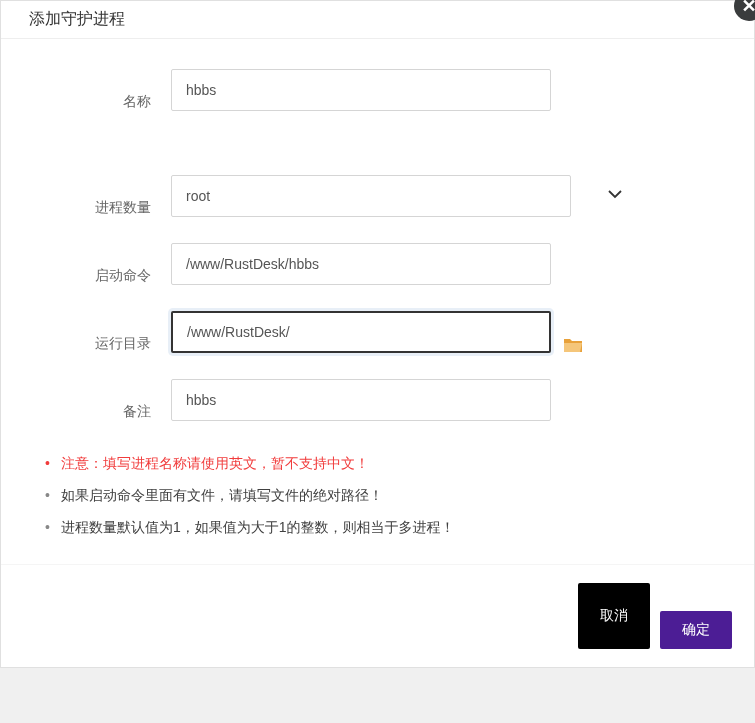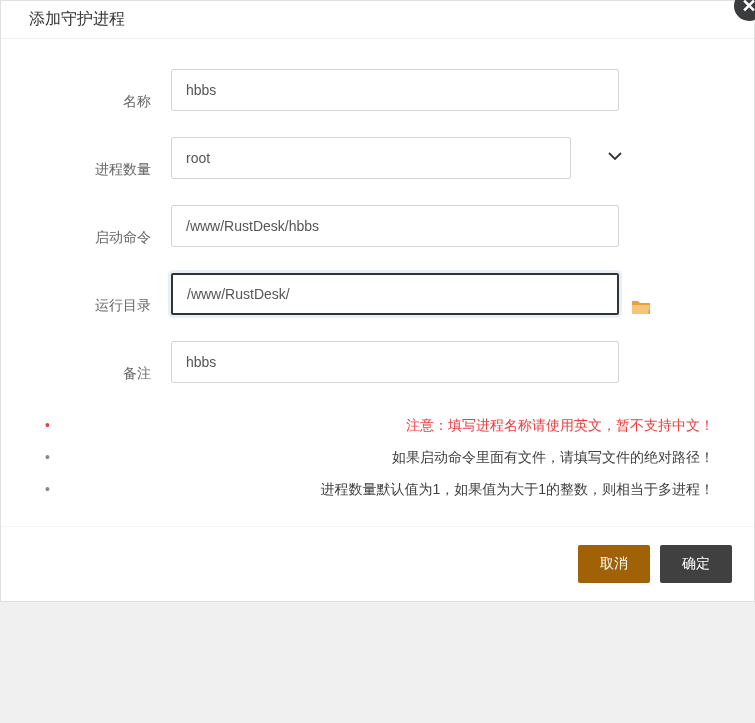--- a/index.html
+++ b/index.html
@@ -56,21 +56,21 @@
     }
     .form-label {
       width: 130px;
       text-align: right;
       color: #666;
       font-size: 14px;
       padding-right: 20px;
       flex-shrink: 0;
     }
     .form-control {
-      width: 448px;
+      width: 380px;
       height: 42px;
       padding: 8px 14px;
       border: 1px solid #d5d5d5;
       border-radius: 2px;
       font-size: 14px;
       color: #555;
       background: #fff;
       font-family: inherit;
       outline: none;
     }
@@ -88,41 +88,41 @@
       color: #555;
       background: #fff;
       appearance: none;
       font-family: inherit;
       outline: none;
       position: relative;
     }
     .select-wrapper {
       position: relative;
       width: 466px;
+      margin-top: 38px;
     }
     .select-chevron {
       position: absolute;
       right: 14px;
       top: 50%;
       transform: translateY(-50%);
       pointer-events: none;
       color: #333;
     }
     .folder-icon {
       margin-left: 12px;
       cursor: pointer;
       color: #e8a13a;
       display: flex;
       align-items: center;
     }
     .notes {
       list-style: none;
       padding-left: 20px;
       margin-top: 10px;
-      text-align: right;
     }
     .notes li {
       position: relative;
       font-size: 14px;
       line-height: 2.3;
       color: #404040;
     }
     .notes li::before {
       content: "•";
       position: absolute;
@@ -144,26 +144,27 @@
     }
     .btn {
       padding: 10px 22px;
       font-size: 14px;
       border: none;
       border-radius: 2px;
       cursor: pointer;
       font-family: inherit;
     }
     .btn-cancel {
-      background: #a16207;
+      background: #000000;
       color: #fff;
     }
     .btn-confirm {
-      background: #404040;
+      background: #4c1d95;
       color: #fff;
+      margin-top: 28px;
     }
   </style>
 </head>
 <body>
 
 <div class="modal">
   <div class="close-btn">
     <span>✕</span>
   </div>
 

